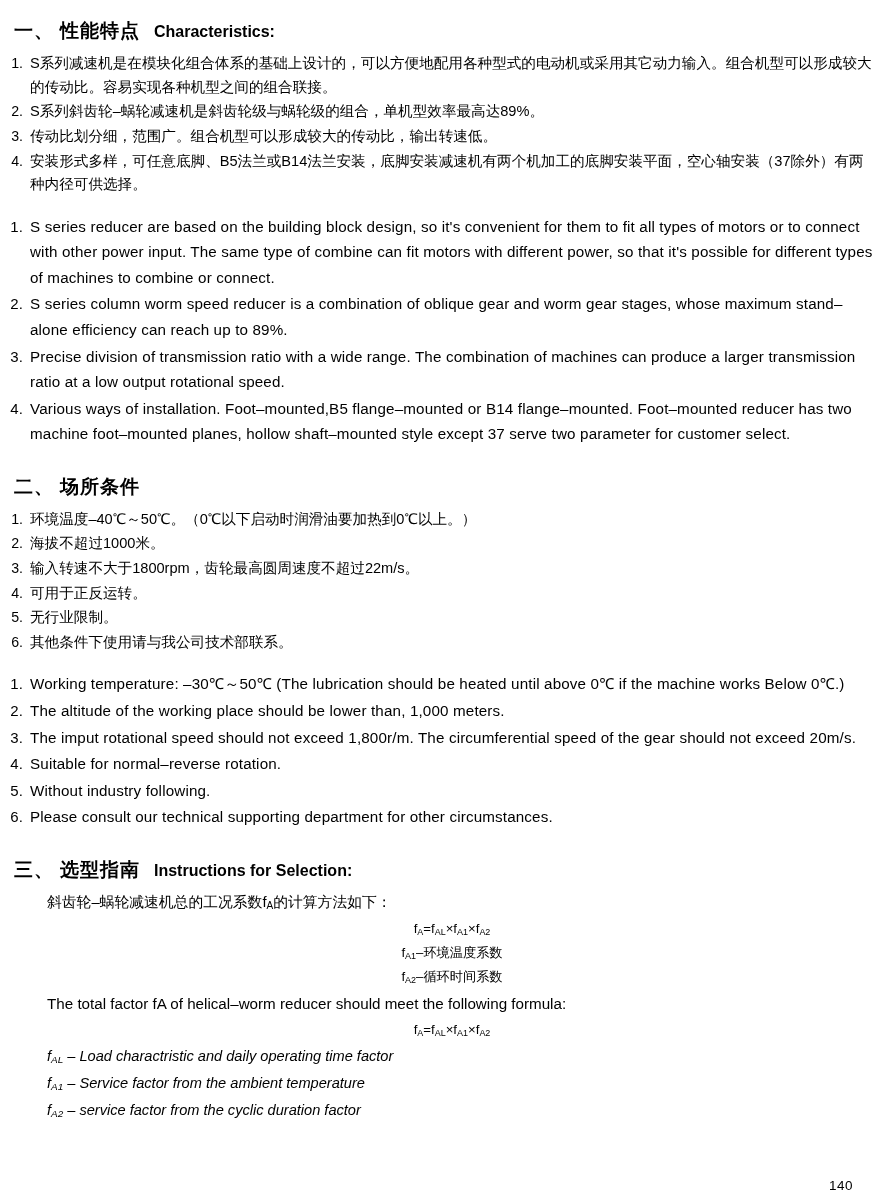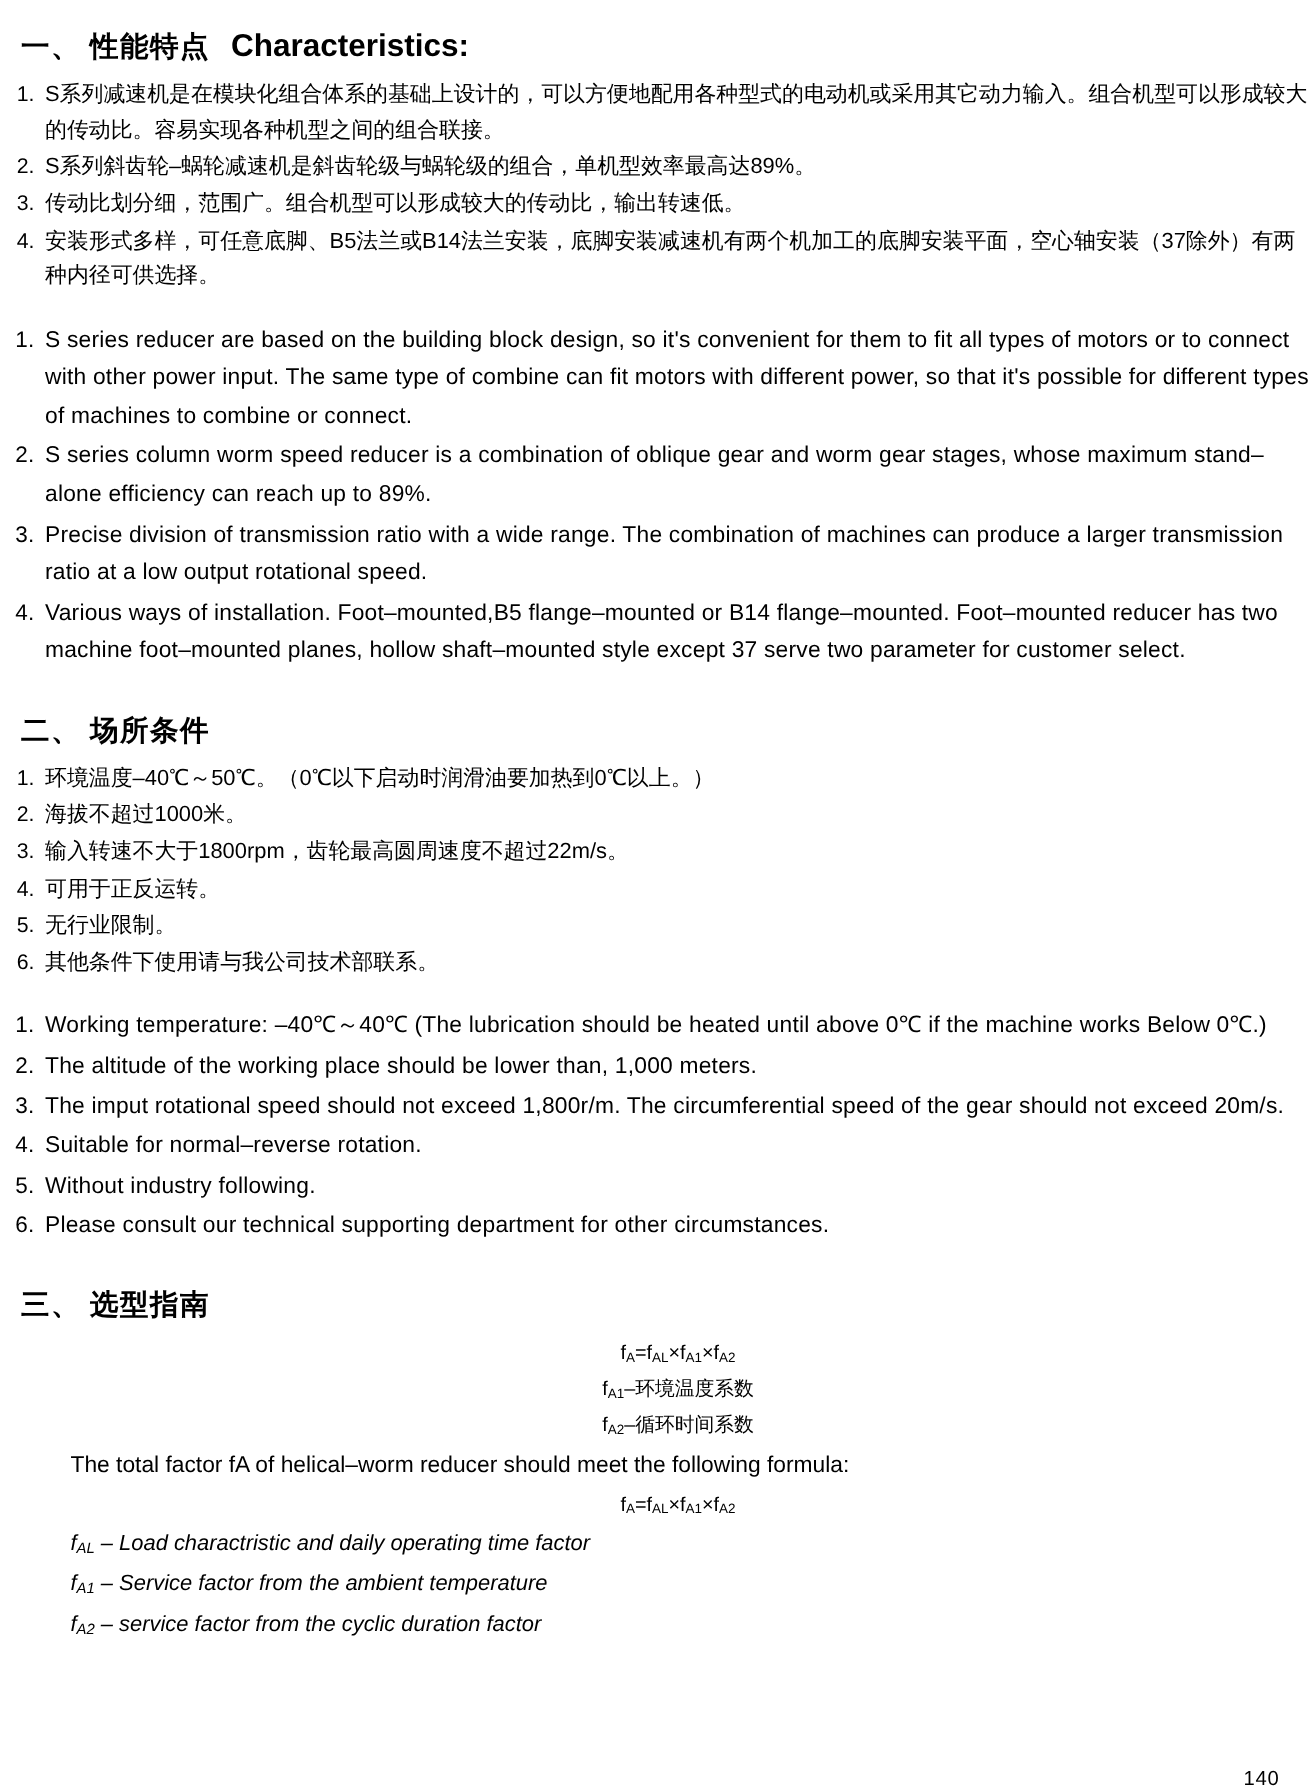--- a/index.html
+++ b/index.html
@@ -38,21 +38,21 @@
     letter-spacing: 1px;
     white-space: nowrap;
   }
   .sec-cn {
     font-size: 19px;
     font-weight: 700;
     letter-spacing: 1px;
     white-space: nowrap;
   }
   .sec-en {
-    font-size: 21px;
+    font-size: 16px;
     font-weight: 700;
     margin-left: 8px;
     white-space: nowrap;
   }
   ol.list {
     list-style: none;
     margin: 0;
     padding: 0;
   }
   ol.list > li {
@@ -219,21 +219,21 @@
         <span class="marker">6.</span>
         <span class="item-text">其他条件下使用请与我公司技术部联系。</span>
       </li>
     </ol>
 
     <div class="block-gap-md"></div>
 
     <ol class="list en-list">
       <li>
         <span class="marker">1.</span>
-        <span class="item-text">Working temperature: –40℃～40℃ (The lubrication should be heated until above 0℃ if the machine works Below 0℃.)</span>
+        <span class="item-text">Working temperature: –30℃～50℃ (The lubrication should be heated until above 0℃ if the machine works Below 0℃.)</span>
       </li>
       <li>
         <span class="marker">2.</span>
         <span class="item-text">The altitude of the working place should be lower than, 1,000 meters.</span>
       </li>
       <li>
         <span class="marker">3.</span>
         <span class="item-text">The imput rotational speed should not exceed 1,800r/m. The circumferential speed of the gear should not exceed 20m/s.</span>
       </li>
       <li>
@@ -250,24 +250,28 @@
       </li>
     </ol>
   </div>
 
   <div class="block-gap-lg"></div>
 
   <div class="section">
     <div class="section-head">
       <span class="sec-num">三、</span>
       <span class="sec-cn">选型指南</span>
+      <span class="sec-en">Instructions for Selection:</span>
     </div>
 
     <div class="sel-body">
 
+      <div class="sel-line-cn">
+        <span>斜齿轮–蜗轮减速机总的工况系数f</span><sub>A</sub><span>的计算方法如下：</span>
+      </div>
 
       <div class="sel-line-formula">
         <span>f</span><sub>A</sub><span>=f</span><sub>AL</sub><span>×f</span><sub>A1</sub><span>×f</span><sub>A2</sub>
       </div>
 
 
       <div class="sel-line-formula">
         <span>f</span><sub>A1</sub><span>–环境温度系数</span>
       </div>
 

